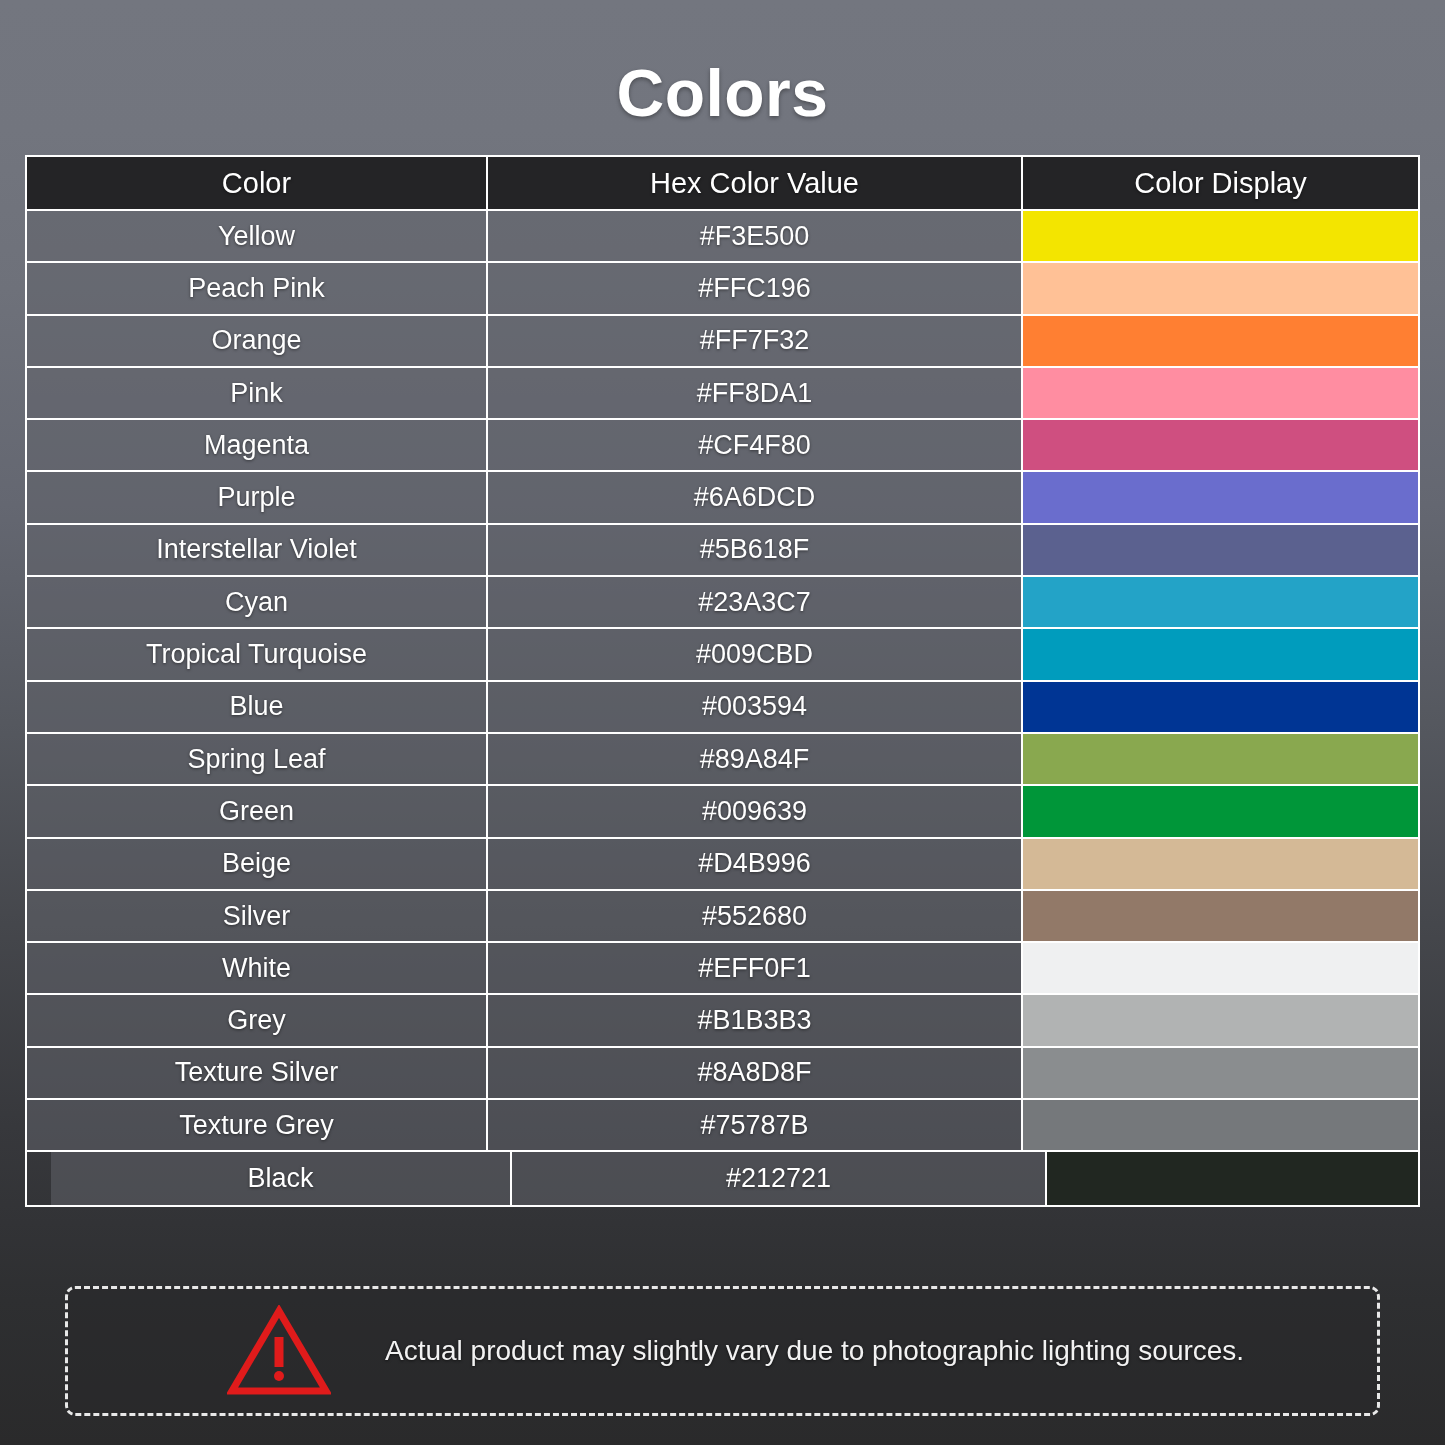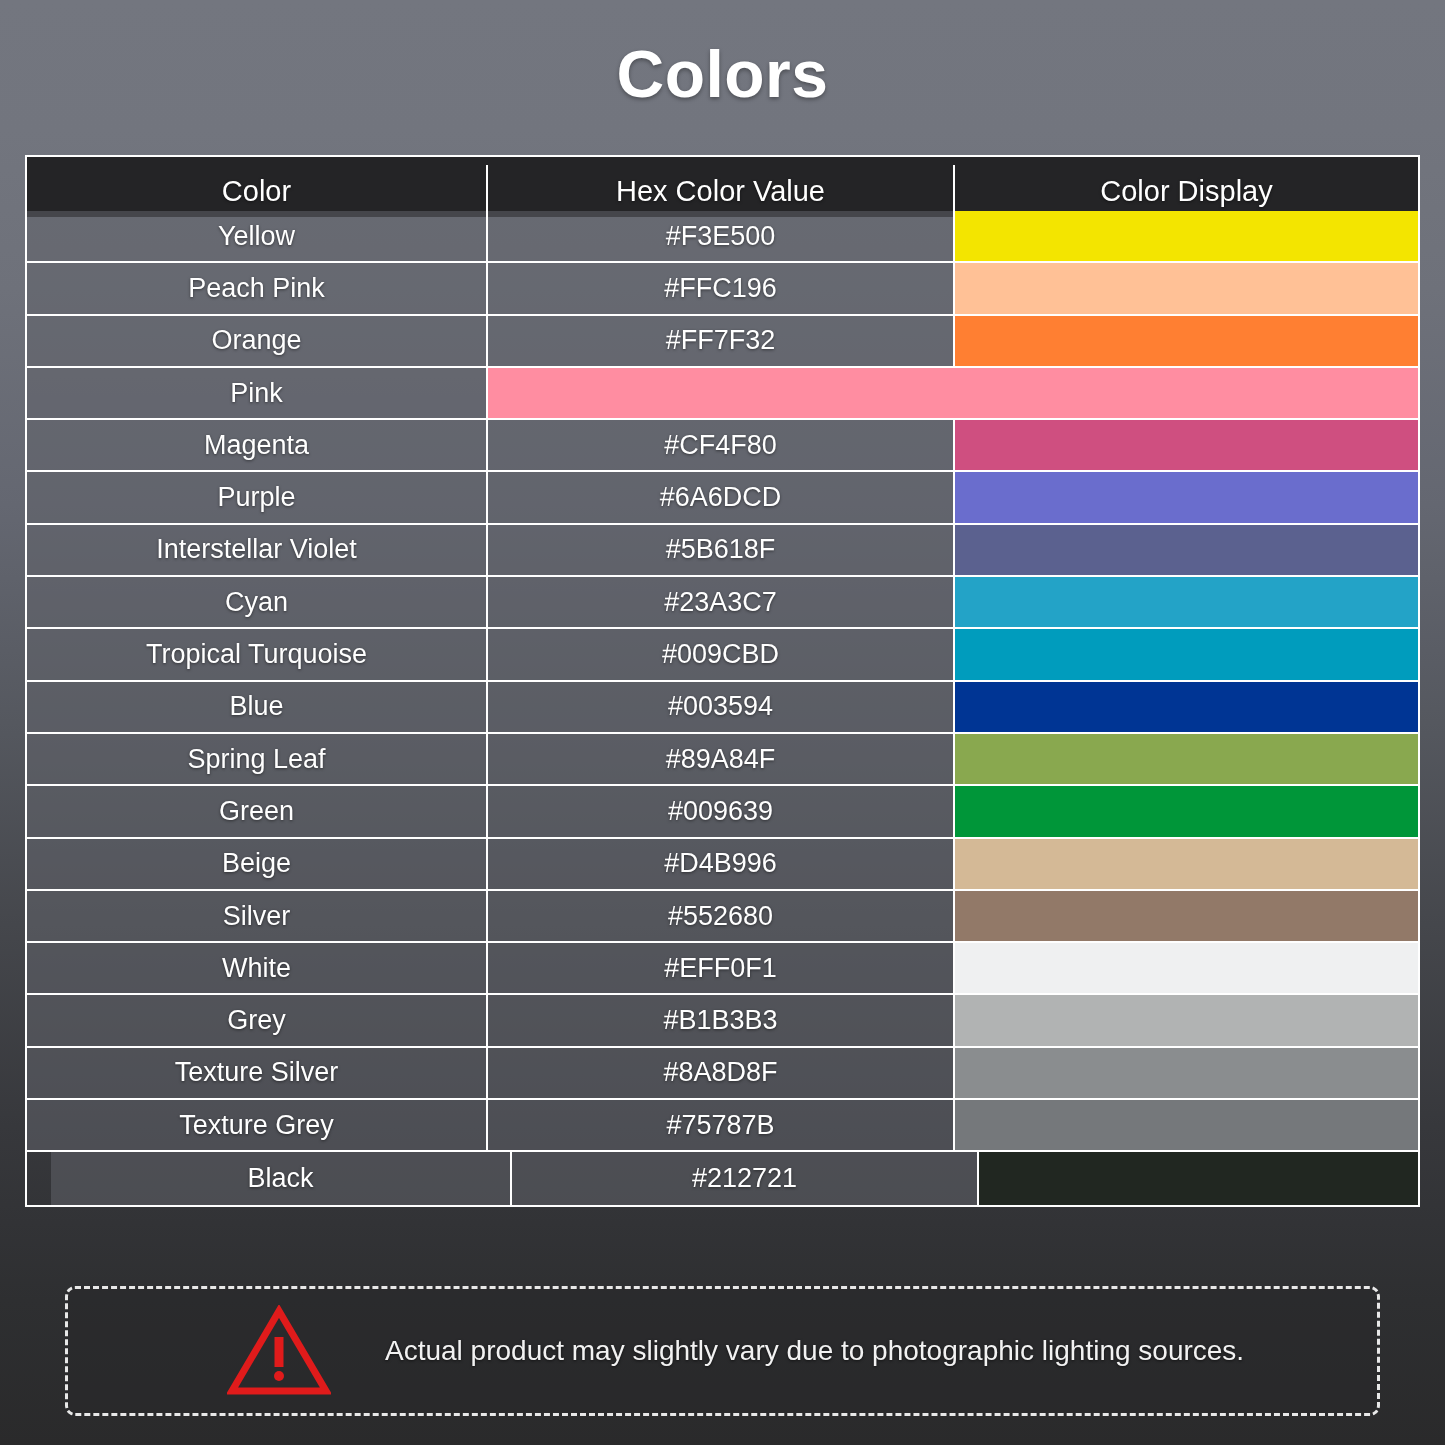--- a/index.html
+++ b/index.html
@@ -27,21 +27,21 @@
 
   #page {
     width: 1445px;
     height: 1445px;
     position: relative;
   }
 
   
   .title-wrap {
     position: absolute;
-    top: 41px;
+    top: 60px;
     left: 0;
     width: 100%;
     text-align: center;
   }
   .title {
     font-size: 66px;
     font-weight: bold;
     color: #ffffff;
     letter-spacing: 0.5px;
     line-height: 1;
@@ -68,30 +68,29 @@
   .cell {
     display: flex;
     align-items: center;
     justify-content: center;
     font-size: 27px;
     color: #ffffff;
     text-shadow: 0 1px 3px rgba(0,0,0,0.5);
   }
 
   .col-name   { width: 461px; border-right: 2px solid #ffffff; }
-  .col-hex    { width: 467px; border-right: 2px solid #ffffff; }
+  .col-hex    { width: 535px; border-right: 2px solid #ffffff; }
   .col-swatch { flex: 1; }
 
   
   .header-row { height: 54px; background: #242426; }
   .header-row .cell {
     font-size: 29px;
     height: 100%;
     background: #242426;
-    margin-top: 8px;
   }
 
   
   .body-row { height: 52.3px; justify-content: space-between; }
   .body-row .cell { height: 100%; }
   .body-row .col-name,
   .body-row .col-hex { background: rgba(96,99,106,0.55); }
   .body-row .col-swatch { padding: 0; }
 
   .swatch {
@@ -162,20 +161,21 @@
         </div>
         <div class="row body-row">
           <div class="cell col-name">Orange</div>
           <div class="cell col-hex">#FF7F32</div>
           <div class="cell col-swatch">
             <div class="swatch" style="background-color: rgb(255, 127, 50);"></div>
           </div>
         </div>
         <div class="row body-row">
           <div class="cell col-name">Pink</div>
+          <div class="cell col-hex">#FF8DA1</div>
           <div class="cell col-swatch">
             <div class="swatch" style="background-color: rgb(255, 141, 161);"></div>
           </div>
         </div>
         <div class="row body-row">
           <div class="cell col-name">Magenta</div>
           <div class="cell col-hex">#CF4F80</div>
           <div class="cell col-swatch">
             <div class="swatch" style="background-color: rgb(207, 79, 128);"></div>
           </div>

